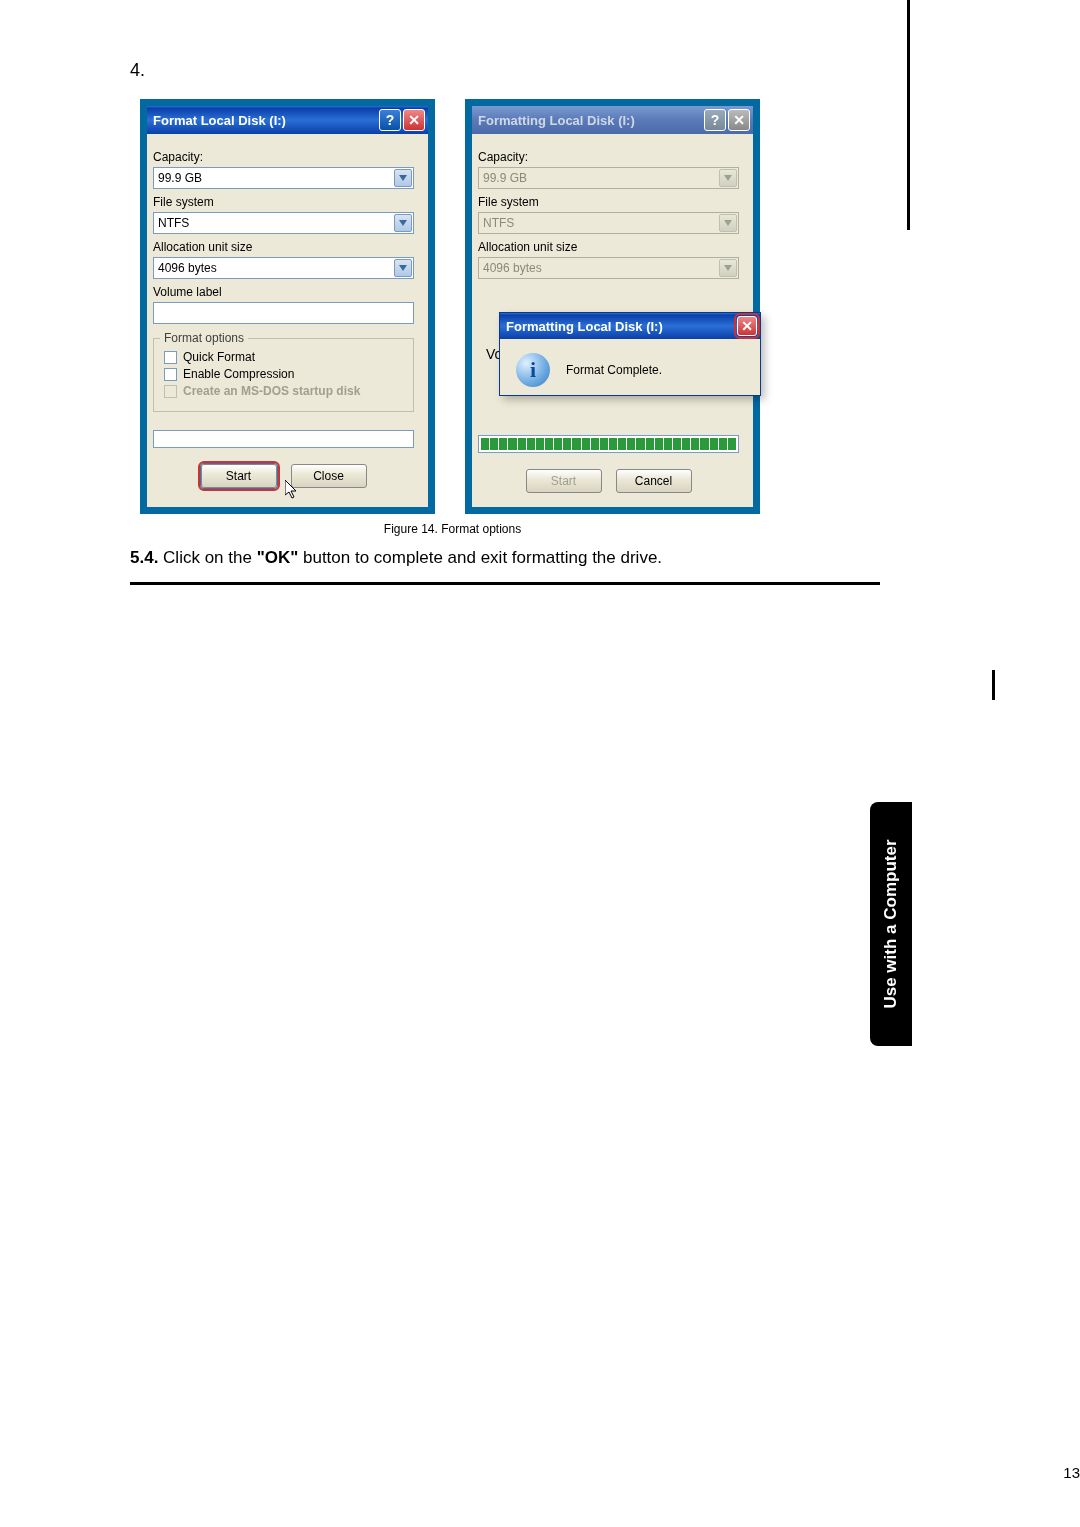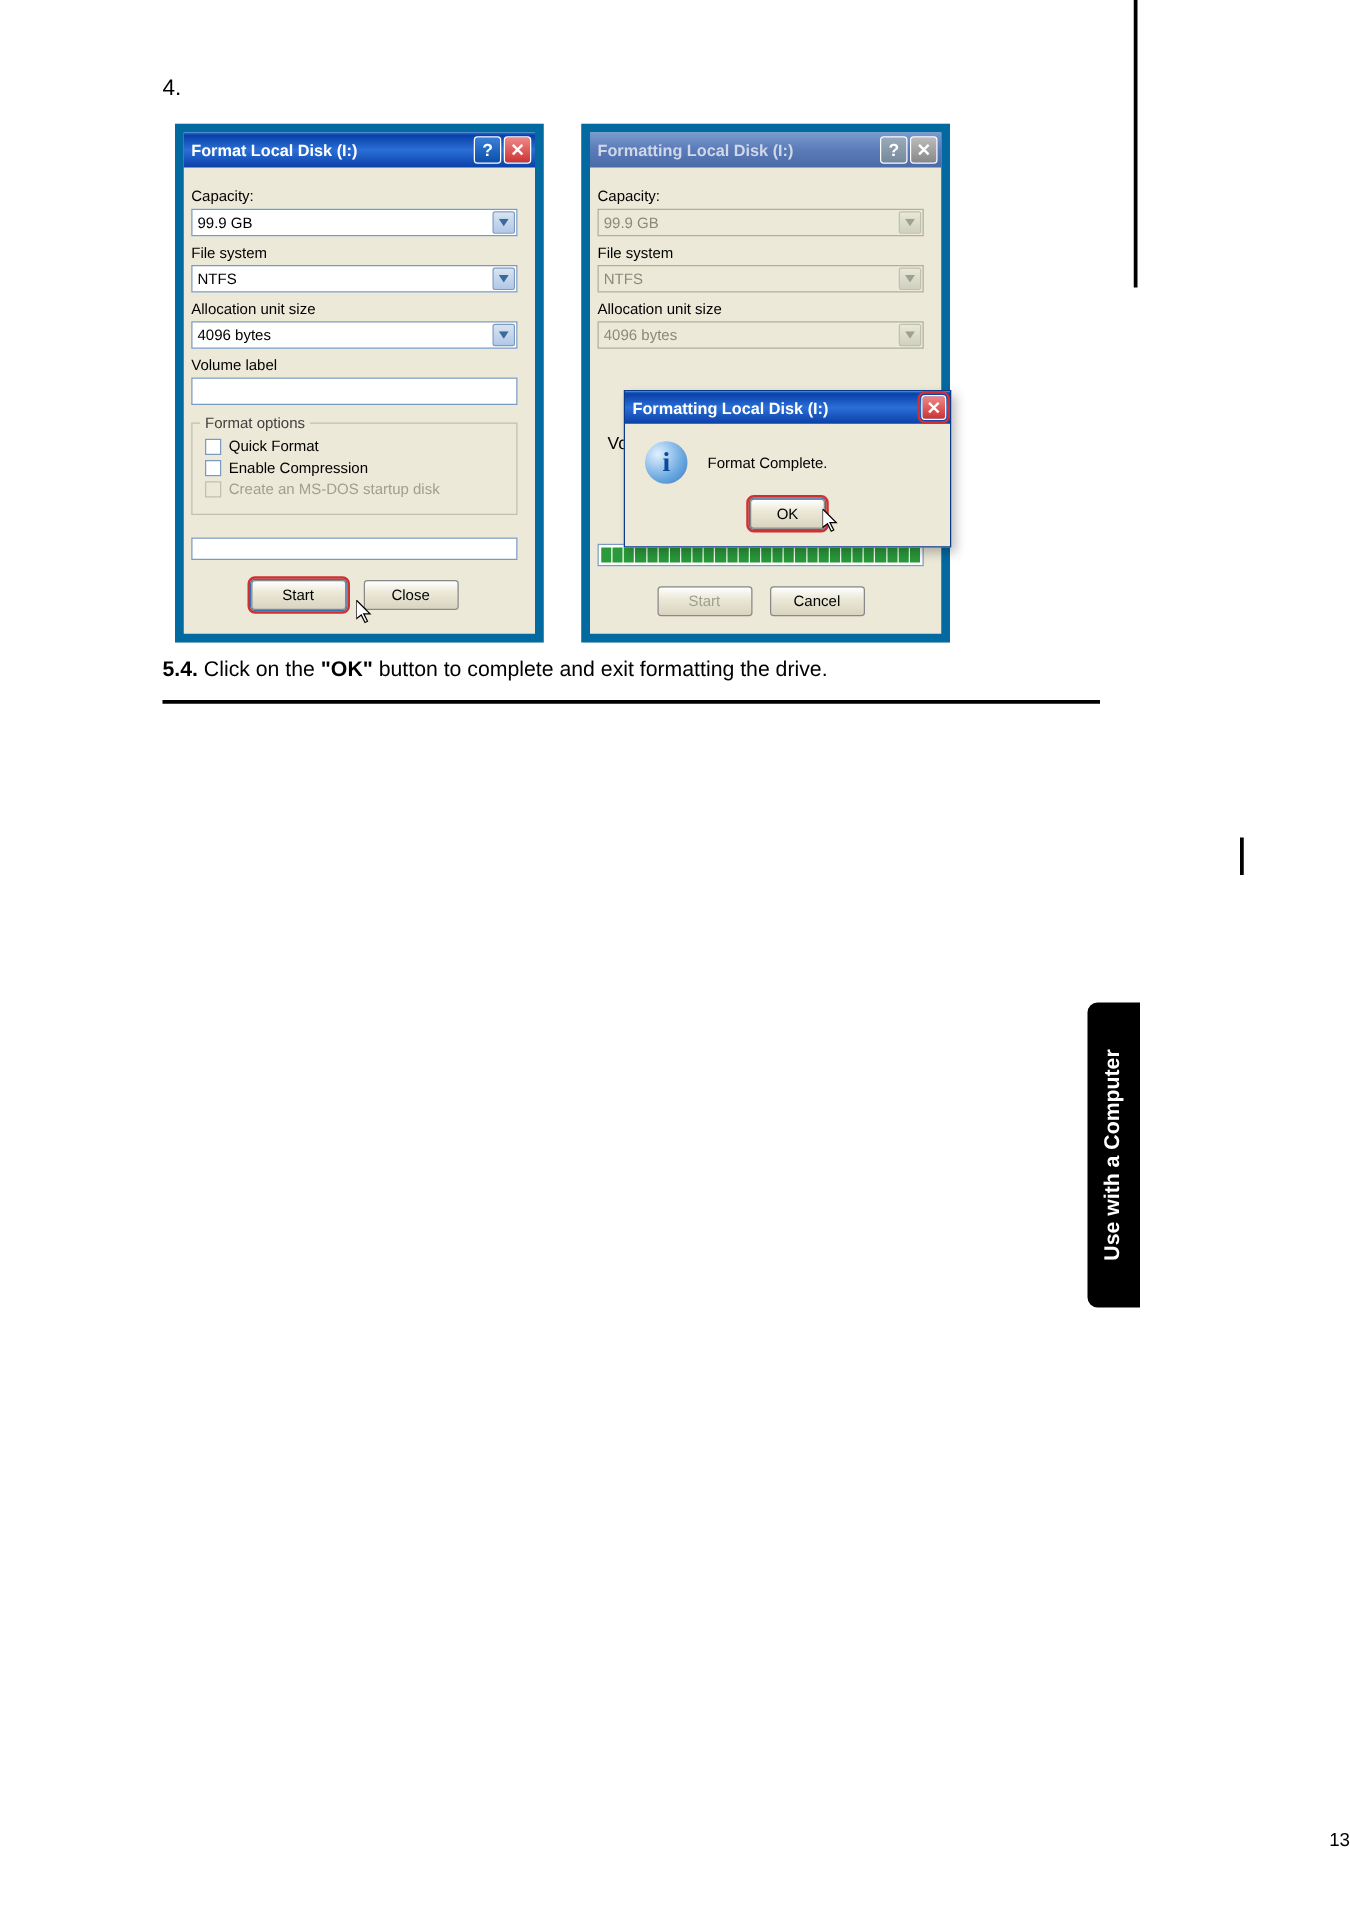--- a/index.html
+++ b/index.html
@@ -159,21 +159,21 @@
     margin: 3px 0;
     font-size: 12px;
   }
   .chk {
     width: 13px;
     height: 13px;
     border: 1px solid #7a9ac0;
     background: #fff;
   }
   .chk.disabled { background: #ece9d8; border-color: #c0c0b0; }
-  .disabled-text { color: #a0a090; }
+  .disabled-text { color: #a0a090; font-weight: bold; }
   .progress-empty {
     width: 100%;
     height: 18px;
     border: 1px solid #7a9ac0;
     background: #fff;
     margin-top: 18px;
   }
   .progress-full {
     width: 100%;
     height: 18px;
@@ -465,32 +465,25 @@
         <div class="titlebar" style="height:26px;">
           <span>Formatting Local Disk (I:)</span>
           <div class="tb-buttons">
             <div class="tb-btn close-red red-highlight" style="width:20px;height:20px;">✕</div>
           </div>
         </div>
         <div class="msg-body">
           <div class="info-icon">i</div>
           <span>Format Complete.</span>
         </div>
-        <div class="msg-btn-row">
-          <div class="winbtn default red-highlight" style="width:60px;">OK</div>
-          <div class="cursor" style="position:absolute; left:158px; top:12px;">
-            <svg viewBox="0 0 16 20">
-                <path d="M0 0 L0 15 L4 12 L7 18 L9 17 L6 11 L11 11 Z" fill="#fff" stroke="#000" stroke-width="1"></path>
-              </svg>
-          </div>
-        </div>
       </div>
     </div>
   </div>
 
+  <div class="figure-caption" style="width:645px;">Figure 14. Format options</div>
 
   <div class="instruction">
     <span class="b">5.4.</span><span> Click on the </span><span class="b">"OK"</span><span> button to complete and exit formatting the drive.</span>
   </div>
 
   <div class="thick-rule"></div>
 
   <div class="side-tab">
     <div class="vtxt">Use with a Computer</div>
   </div>

